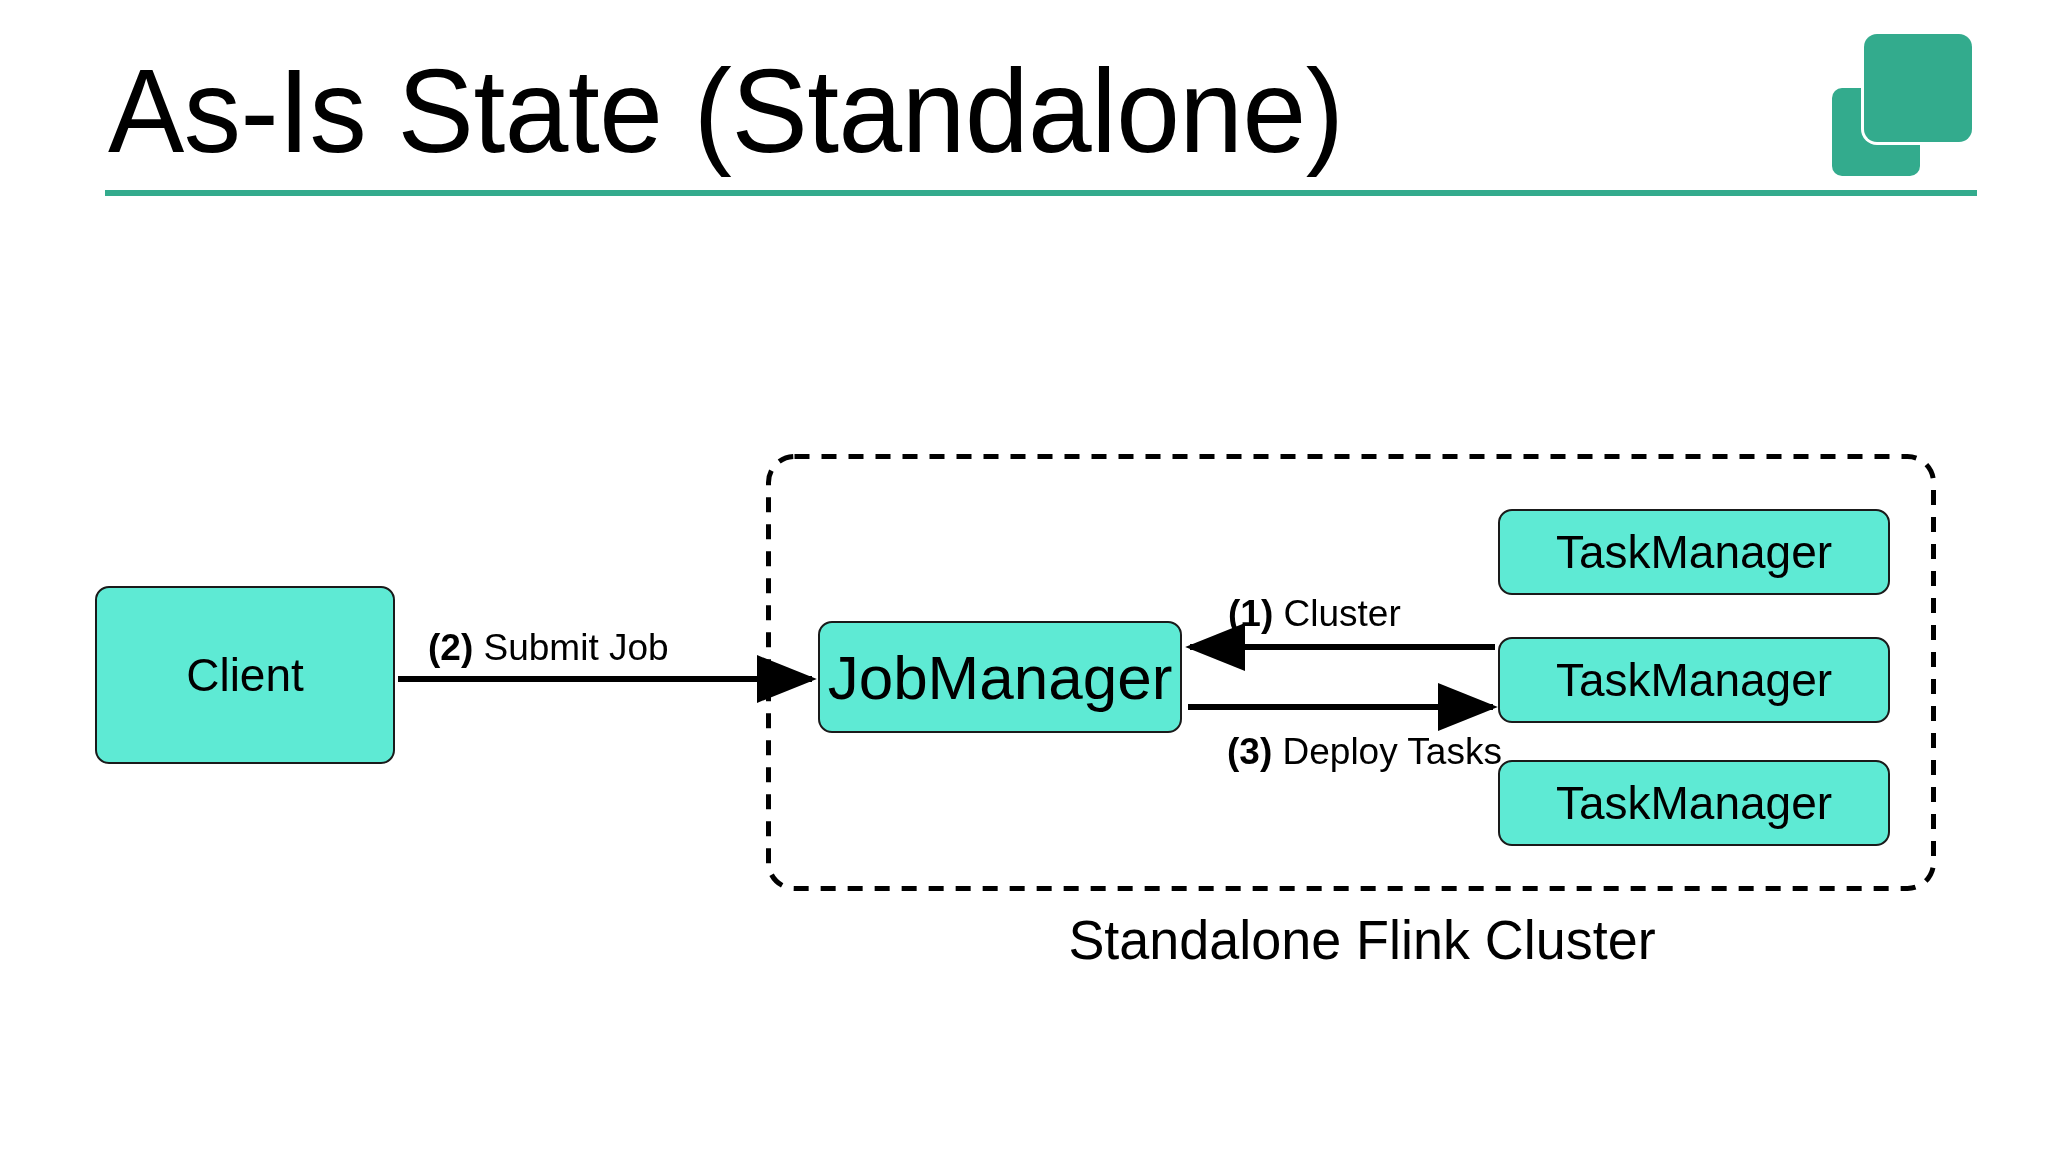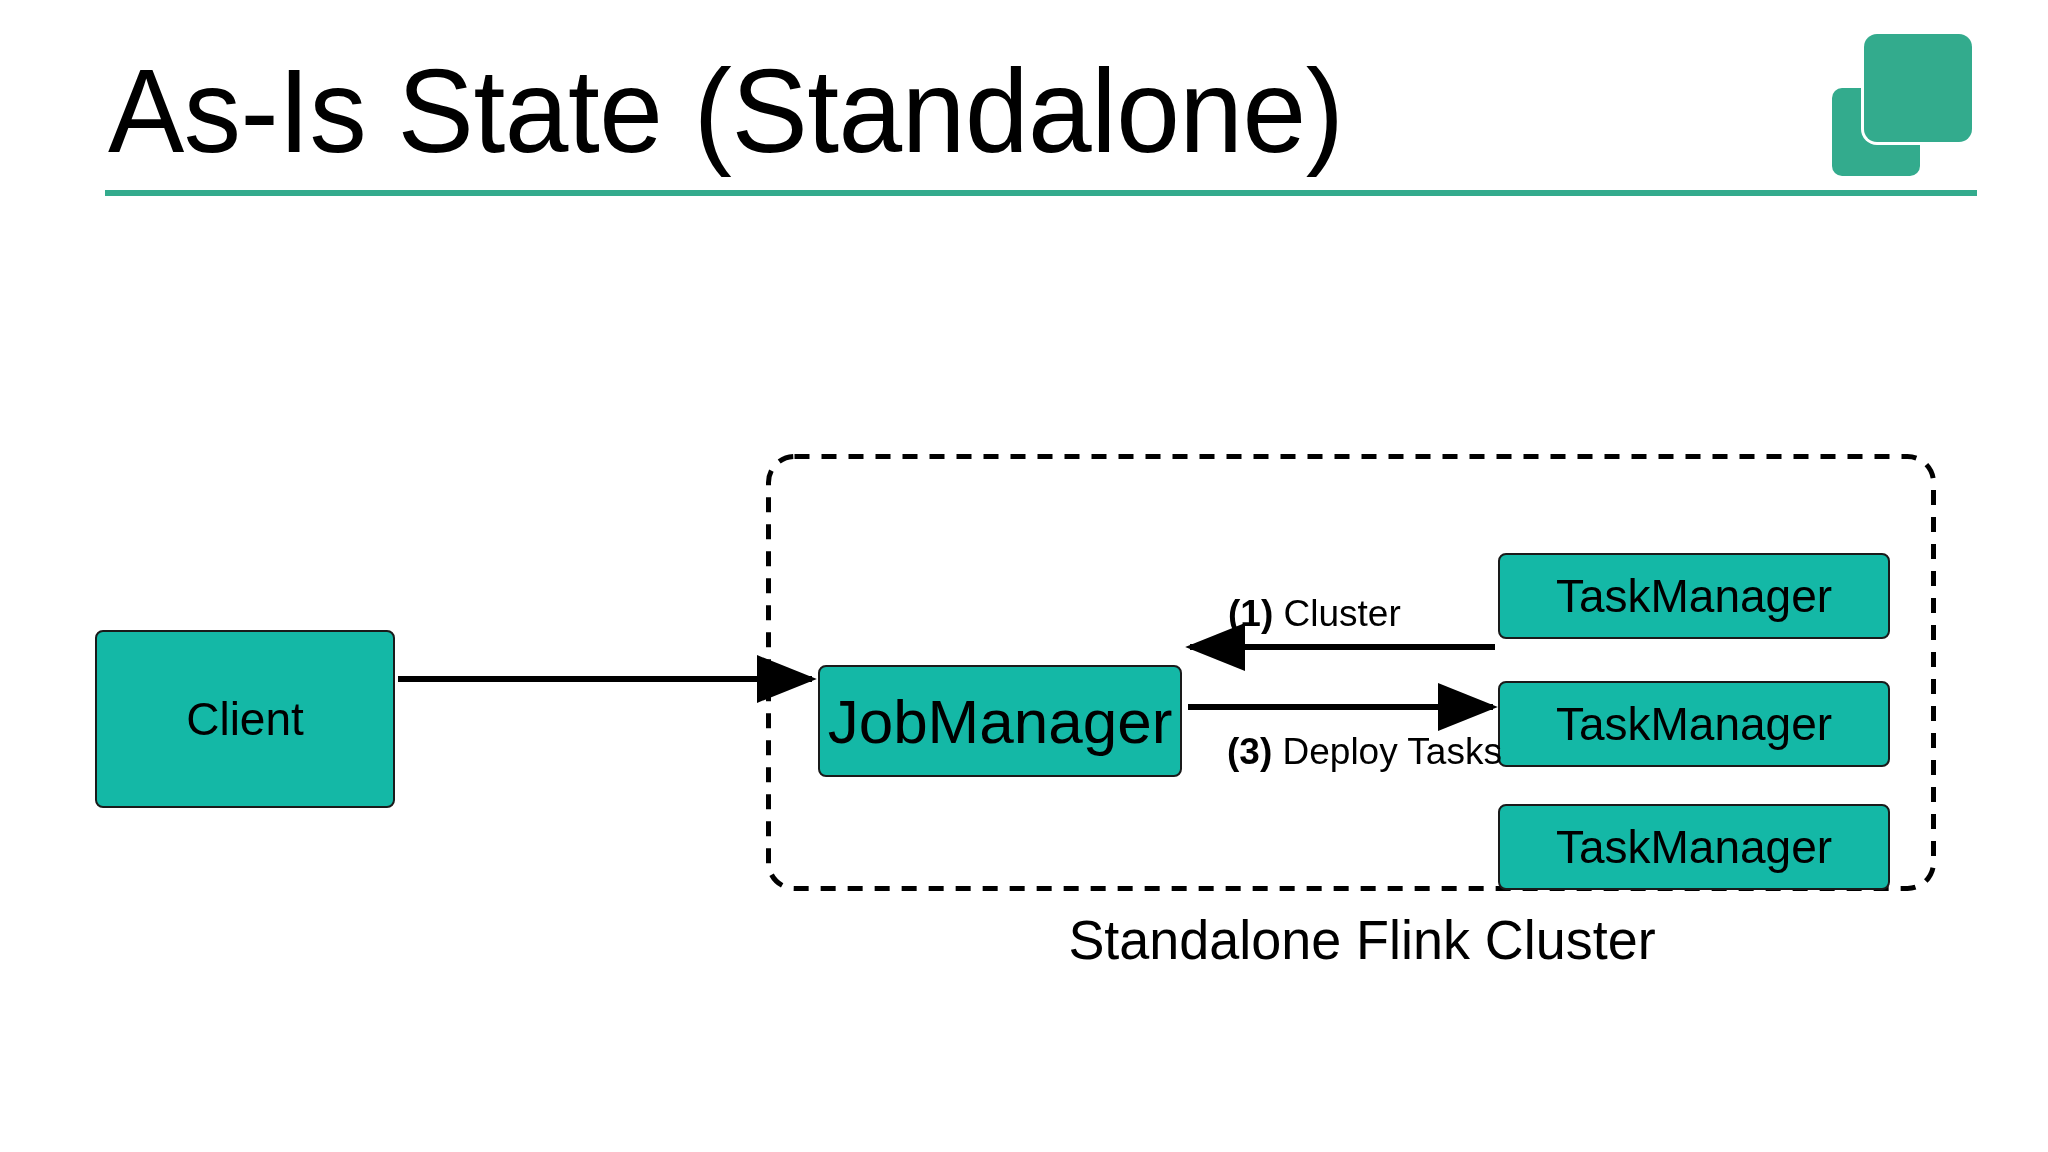--- a/index.html
+++ b/index.html
@@ -71,31 +71,30 @@
     width: 108px;
     height: 108px;
     border-radius: 13px;
     box-shadow: 0 0 0 3px #ffffff;
   }
 
   
   .node {
     position: absolute;
     box-sizing: border-box;
-    background: #14b8a6;
+    background: #5eead4;
     border: 2.5px solid #1a1a1a;
-    border-radius: 8px;
+    border-radius: 14px;
     display: flex;
     align-items: center;
     justify-content: center;
     color: #000000;
     font-family: "Liberation Sans", sans-serif;
     font-weight: 400;
     white-space: nowrap;
-    margin-top: 44px;
   }
 
   #node-client {
     left: 95px;
     top: 586px;
     width: 300px;
     height: 178px;
     font-size: 46px;
     text-align: center;
   }
@@ -269,20 +268,24 @@
   </div>
 
   <div class="node" id="node-taskmanager-2">
     <span>TaskManager</span>
   </div>
 
   <div class="node" id="node-taskmanager-3">
     <span>TaskManager</span>
   </div>
 
+  <div class="edge-label" id="label-submit-job">
+    <span class="step">(2)</span>
+    <span>Submit Job</span>
+  </div>
 
   <div class="edge-label" id="label-register">
     <span class="step">(1)</span>
     <span>Cluster</span>
   </div>
 
   <div class="edge-label" id="label-deploy-tasks">
     <span class="step">(3)</span>
     <span>Deploy Tasks</span>
   </div>

